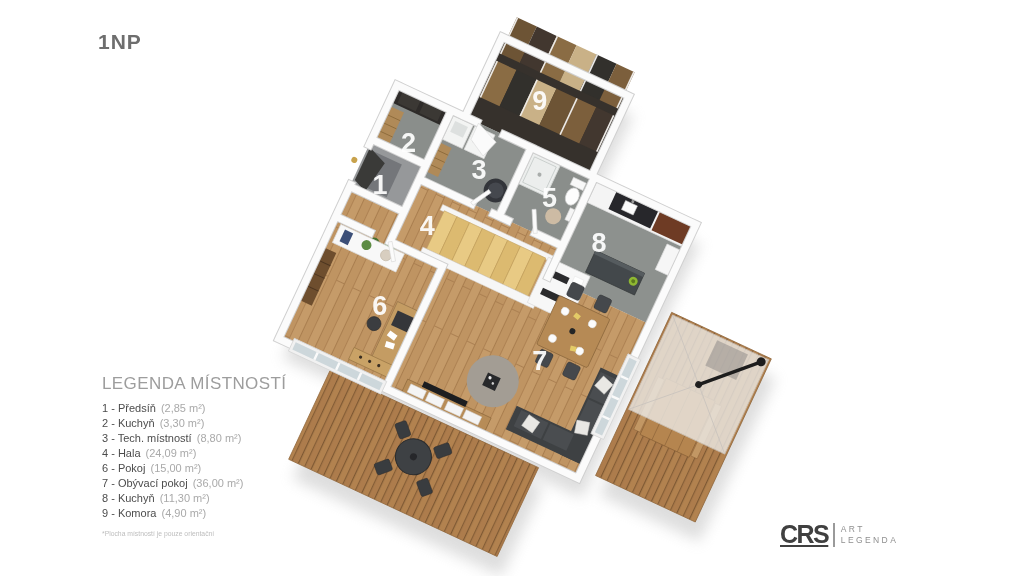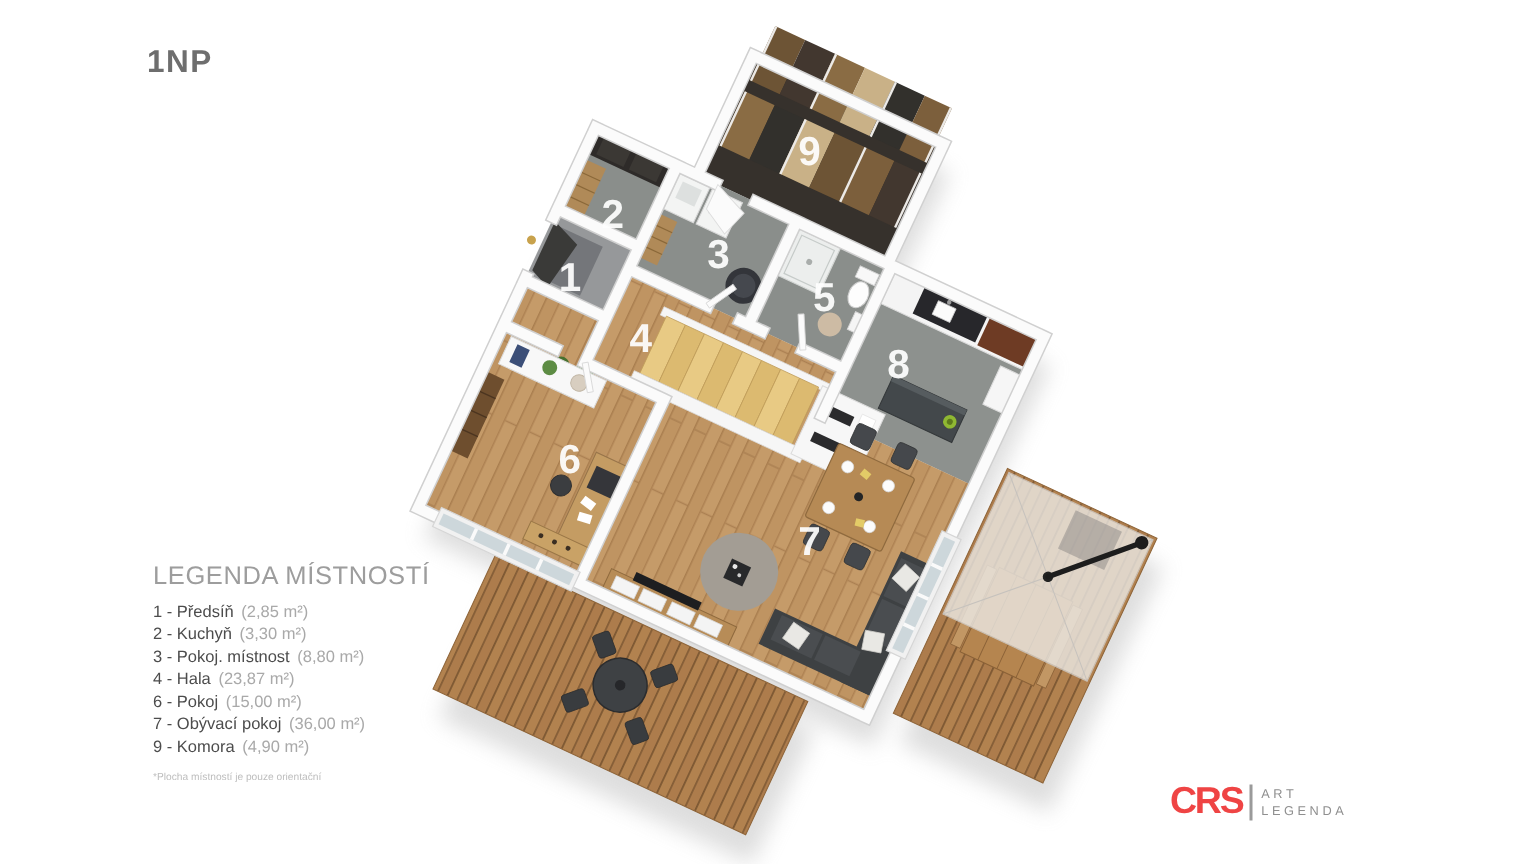--- a/index.html
+++ b/index.html
@@ -8,21 +8,21 @@
   .stage svg{position:absolute;left:0;top:0;}
   .page-title{position:absolute;left:50px;top:30px;font-size:21px;font-weight:700;
               color:#6e6e6e;letter-spacing:1px;margin-left:48px;}
   .legend{position:absolute;left:102px;top:374px;width:240px;}
   .legend-heading{font-size:17px;color:#9d9d9d;letter-spacing:.4px;font-weight:400;margin-bottom:7px;}
   .legend-item{font-size:11px;line-height:15px;color:#a9a9a9;}
   .legend-item .lg-bold{font-weight:400;color:#4c4c4c;}
   .legend-item .lg-area{color:#a9a9a9;font-weight:400;margin-left:2px;}
   .legend-footnote{font-size:6.8px;color:#bdbdbd;margin-top:9px;}
   .logo{position:absolute;left:780px;top:522px;display:flex;align-items:center;}
-  .logo-crs{font-size:25px;font-weight:700;color:#ef4444;letter-spacing:-1.5px;line-height:1;}
+  .logo-crs{font-size:25px;font-weight:700;color:#404040;letter-spacing:-1.5px;line-height:1;text-decoration:underline;}
   .logo-bar{width:1.5px;height:24px;background:#9a9a9a;margin:0 6px 0 5px;}
   .logo-col{display:flex;flex-direction:column;justify-content:space-between;}
   .logo-col span{font-size:8.5px;color:#8f8f8f;letter-spacing:2.4px;line-height:11px;}
   svg text.room-label{font-family:"Liberation Sans",sans-serif;font-weight:700;font-size:27px;
        fill:#ffffff;opacity:.93;text-anchor:middle;dominant-baseline:central;}
 </style>
 </head>
 <body>
 
 <div class="stage">
@@ -305,24 +305,25 @@
       </g>
     </g>
   </svg>
 
   <div class="page-title">1NP</div>
 
   <div class="legend">
     <div class="legend-heading">LEGENDA MÍSTNOSTÍ</div>
     <div class="legend-item"><span class="lg-bold"><span>1</span><span> - </span><span>Předsíň</span></span> <span class="lg-area">(2,85 m²)</span></div>
     <div class="legend-item"><span class="lg-bold"><span>2</span><span> - </span><span>Kuchyň</span></span> <span class="lg-area">(3,30 m²)</span></div>
-    <div class="legend-item"><span class="lg-bold"><span>3</span><span> - </span><span>Pokoj. místnost</span></span> <span class="lg-area">(8,80 m²)</span></div>
-    <div class="legend-item"><span class="lg-bold"><span>4</span><span> - </span><span>Hala</span></span> <span class="lg-area">(23,87 m²)</span></div>
+    <div class="legend-item"><span class="lg-bold"><span>3</span><span> - </span><span>Tech. místností</span></span> <span class="lg-area">(8,80 m²)</span></div>
+    <div class="legend-item"><span class="lg-bold"><span>4</span><span> - </span><span>Hala</span></span> <span class="lg-area">(24,09 m²)</span></div>
     <div class="legend-item"><span class="lg-bold"><span>6</span><span> - </span><span>Pokoj</span></span> <span class="lg-area">(15,00 m²)</span></div>
     <div class="legend-item"><span class="lg-bold"><span>7</span><span> - </span><span>Obývací pokoj</span></span> <span class="lg-area">(36,00 m²)</span></div>
+    <div class="legend-item"><span class="lg-bold"><span>8</span><span> - </span><span>Kuchyň</span></span> <span class="lg-area">(11,30 m²)</span></div>
     <div class="legend-item"><span class="lg-bold"><span>9</span><span> - </span><span>Komora</span></span> <span class="lg-area">(4,90 m²)</span></div>
     <div class="legend-footnote">*Plocha místností je pouze orientační</div>
   </div>
 
   <div class="logo">
     <span class="logo-crs">CRS</span>
     <span class="logo-bar"></span>
     <div class="logo-col">
       <span>ART</span>
       <span>LEGENDA</span>

